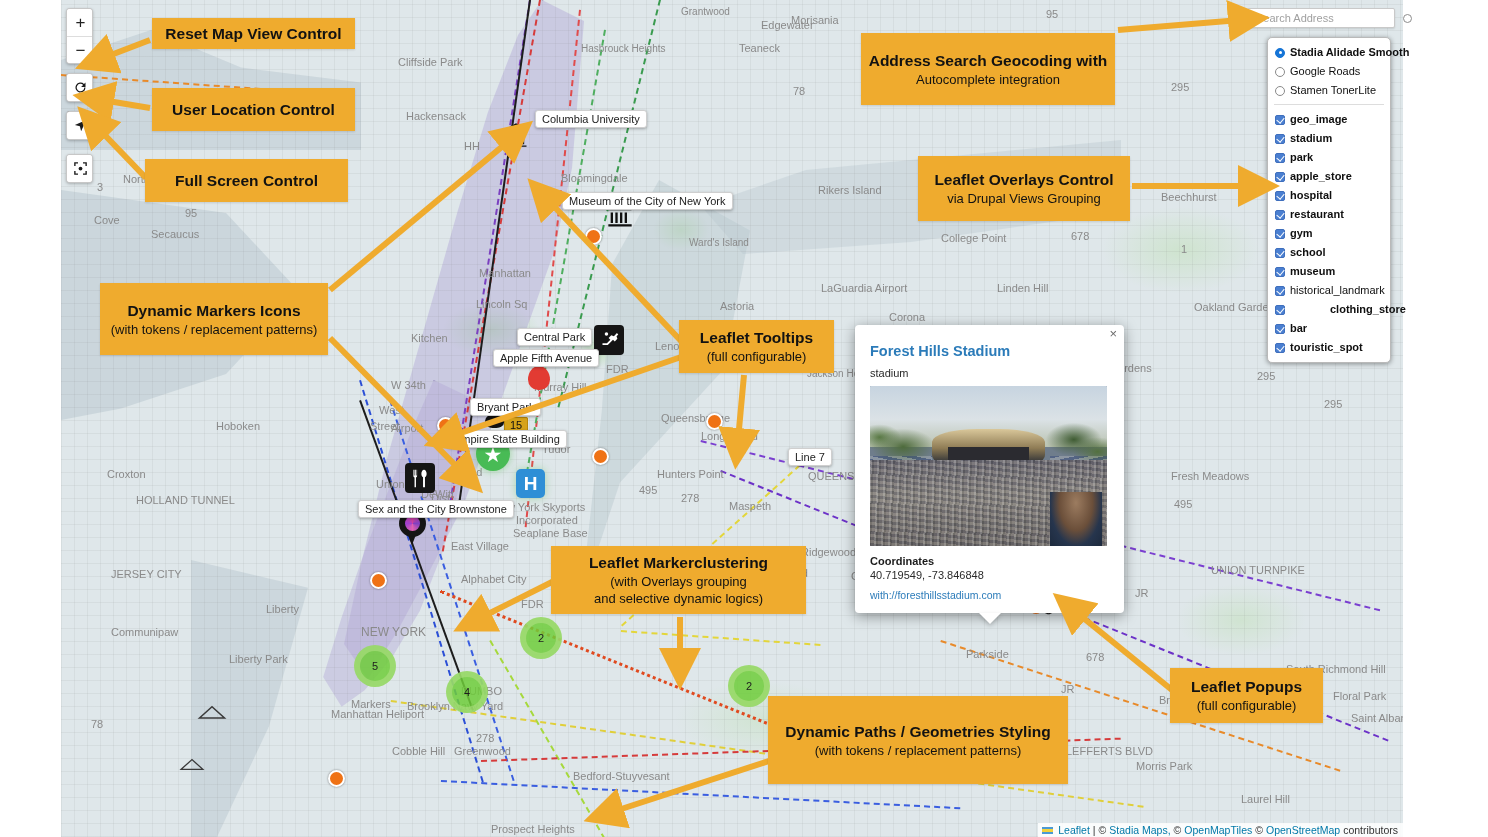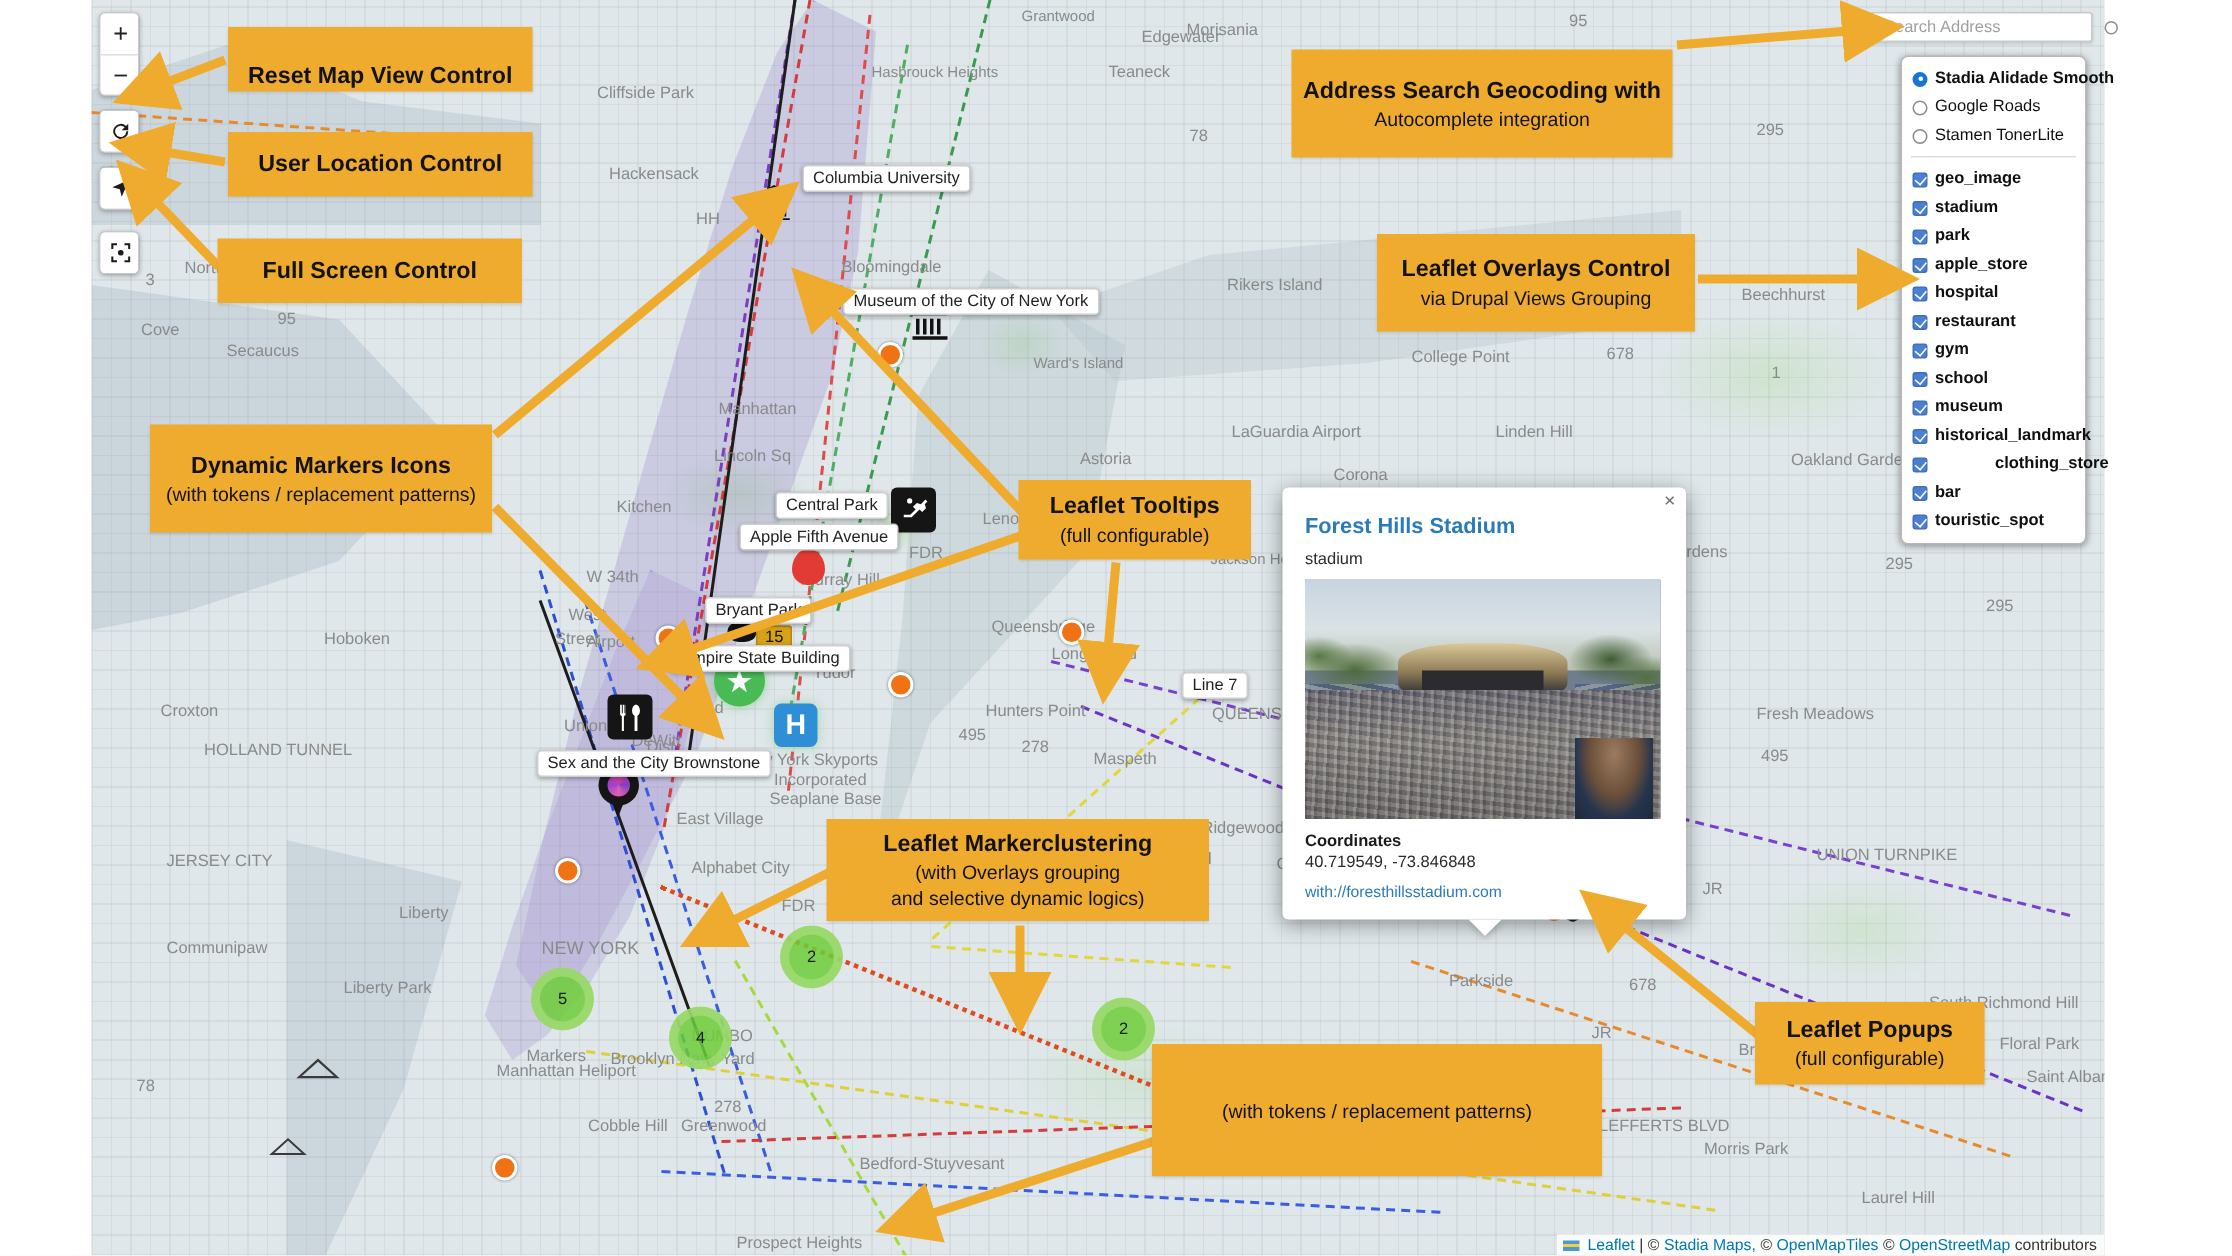--- a/index.html
+++ b/index.html
@@ -744,21 +744,21 @@
         <div class="lrow">
           <span class="cbx"></span>
           <span class="lbl" style="font-weight:bold;">school</span>
         </div>
         <div class="lrow">
           <span class="cbx"></span>
           <span class="lbl" style="font-weight:bold;">museum</span>
         </div>
         <div class="lrow">
           <span class="cbx"></span>
-          <span class="lbl" style="font-weight:bold;">historical_landmark</span>
+          <span class="lbl" style="font-weight:normal;">historical_landmark</span>
         </div>
         <div class="lrow">
           <span class="cbx"></span>
           <span class="lbl" style="font-weight:bold;margin-left:40px;">clothing_store</span>
         </div>
         <div class="lrow">
           <span class="cbx"></span>
           <span class="lbl" style="font-weight:bold;">bar</span>
         </div>
         <div class="lrow">
@@ -806,21 +806,21 @@
       <line x1="684" y1="356" x2="452" y2="436"></line>
       <line x1="744" y1="375" x2="738" y2="440"></line>
       <line x1="556" y1="580" x2="480" y2="618"></line>
       <line x1="680" y1="617" x2="680" y2="660"></line>
       <line x1="772" y1="760" x2="612" y2="812"></line>
       <line x1="1172" y1="690" x2="1076" y2="612"></line>
     </g>
   </svg>
 
   <div id="callout-layer">
-      <div class="callout single" style="left: 152px; top: 18px; width: 203px; height: 43px; justify-content: flex-end;">
+      <div class="callout single" style="left: 152px; top: 18px; width: 203px; height: 31px;">
         <div class="t1">Reset Map View Control</div>
       </div>
       <div class="callout single" style="left: 152px; top: 88px; width: 203px; height: 43px;">
         <div class="t1">User Location Control</div>
       </div>
       <div class="callout single" style="left: 145px; top: 159px; width: 203px; height: 43px;">
         <div class="t1">Full Screen Control</div>
       </div>
       <div class="callout" style="left: 100px; top: 283px; width: 228px; height: 72px;">
         <div class="t1">Dynamic Markers Icons</div>
@@ -837,20 +837,21 @@
       <div class="callout" style="left: 679px; top: 320px; width: 155px; height: 53px;">
         <div class="t1">Leaflet Tooltips</div>
         <div class="t2">(full configurable)</div>
       </div>
       <div class="callout" style="left: 551px; top: 546px; width: 255px; height: 68px;">
         <div class="t1">Leaflet Markerclustering</div>
         <div class="t2">(with Overlays grouping</div>
         <div class="t2">and selective dynamic logics)</div>
       </div>
       <div class="callout" style="left: 768px; top: 696px; width: 300px; height: 88px;">
+        <div class="t1">Dynamic Paths / Geometries Styling</div>
         <div class="t2">(with tokens / replacement patterns)</div>
       </div>
       <div class="callout" style="left: 1170px; top: 668px; width: 153px; height: 55px;">
         <div class="t1">Leaflet Popups</div>
         <div class="t2">(full configurable)</div>
       </div>
     </div>
 
 </div>
 

